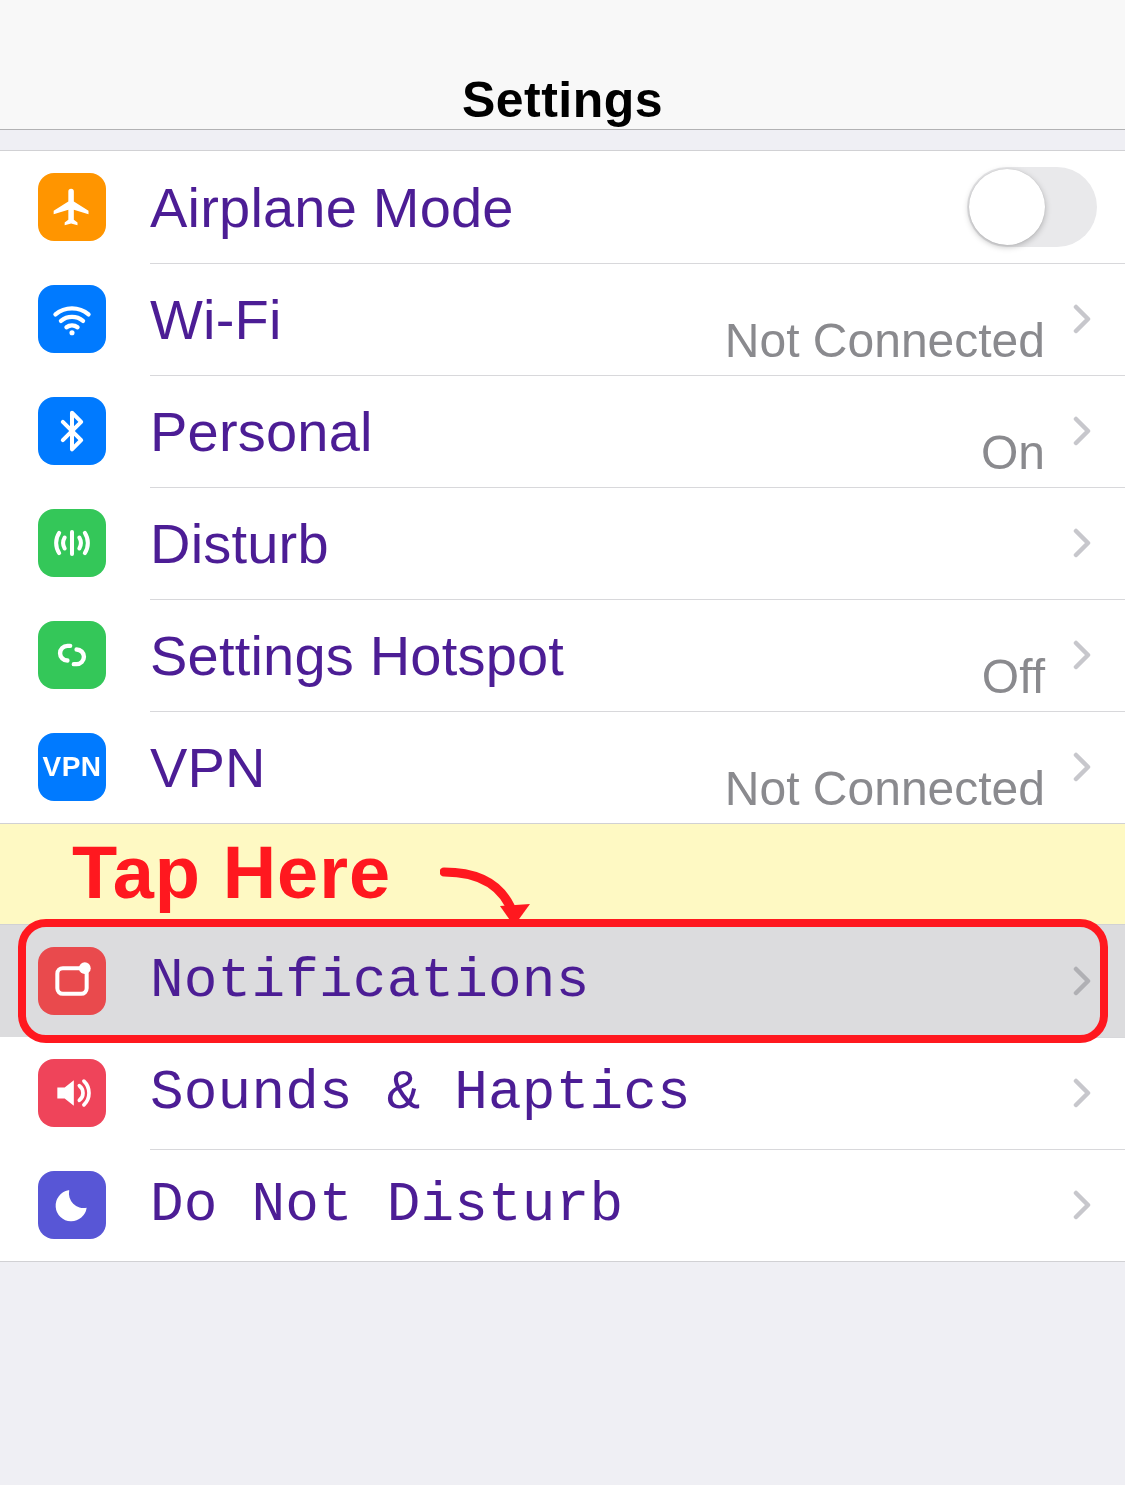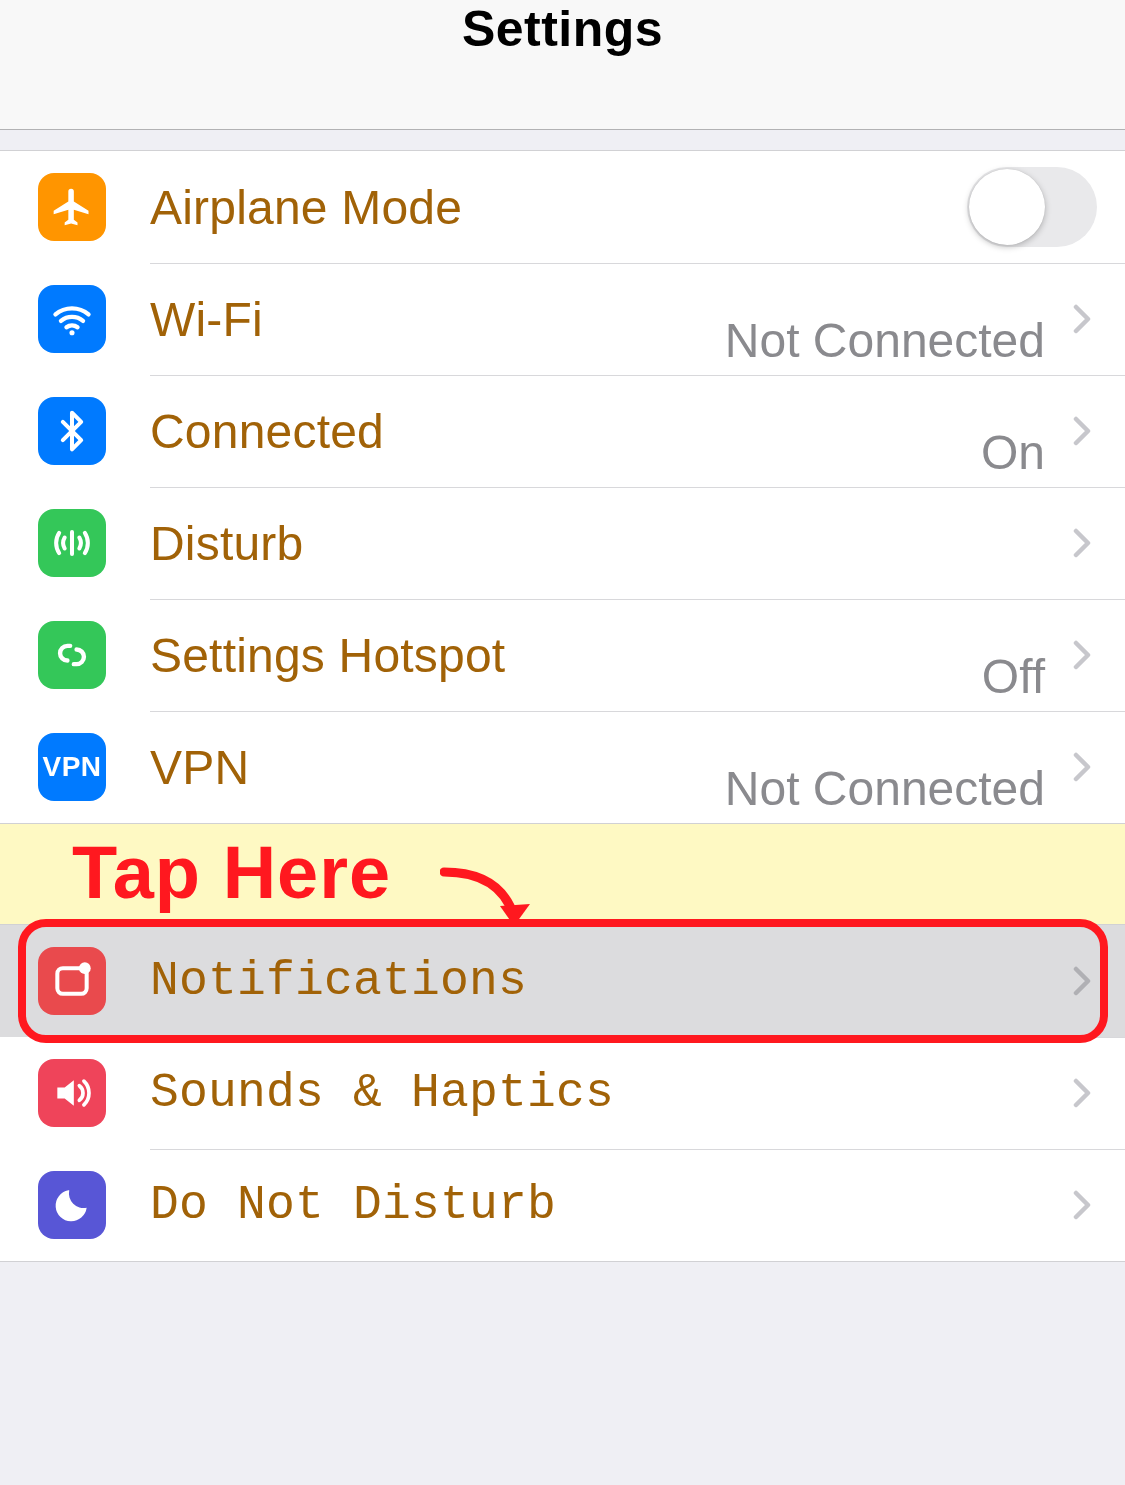--- a/index.html
+++ b/index.html
@@ -7,21 +7,21 @@
     width: 1125px;
     height: 1485px;
     font-family: -apple-system, "Helvetica Neue", Helvetica, Arial, sans-serif;
     background: #efeff4;
     overflow: hidden;
   }
   .header {
     height: 130px;
     background: #f8f8f8;
     display: flex;
-    align-items: flex-start;
+    align-items: flex-end;
     justify-content: center;
     border-bottom: 1px solid #b2b2b4;
   }
   .header-title {
     font-size: 50px;
     font-weight: 600;
     color: #000;
     letter-spacing: 0.5px;
   }
   .spacer-top { height: 20px; background: #efeff4; }
@@ -44,22 +44,22 @@
   }
   .icon {
     width: 68px; height: 68px;
     border-radius: 16px;
     display: flex; align-items: center; justify-content: center;
     flex-shrink: 0;
     margin-right: 44px;
   }
   .icon svg { width: 44px; height: 44px; }
   .label {
-    font-size: 48px;
-    color: #a16207;
+    font-size: 56px;
+    color: #4c1d95;
     flex-grow: 1;
     letter-spacing: 0.2px;
   }
   .value {
     font-size: 48px;
     color: #8a8a8e;
     margin-right: 10px;
     margin-top: 43px;
   }
   .chevron {
@@ -160,21 +160,21 @@
         </svg>
     </div>
   </div>
 
   <div class="row">
     <div class="icon bg-blue">
       <svg viewBox="0 0 24 24" fill="none" stroke="#fff" stroke-width="2.2" stroke-linejoin="round" stroke-linecap="round">
         <path d="M7 7l10 10-5 5V2l5 5L7 17"></path>
       </svg>
     </div>
-    <div class="label">Connected</div>
+    <div class="label">Personal</div>
     <div class="value">On</div>
     <div class="chevron">
       <svg viewBox="0 0 12 20" fill="none" stroke="#c7c7cc" stroke-width="3" stroke-linecap="round" stroke-linejoin="round">
           <polyline points="2,2 10,10 2,18"></polyline>
         </svg>
     </div>
   </div>
 
   <div class="row">
     <div class="icon bg-green">

